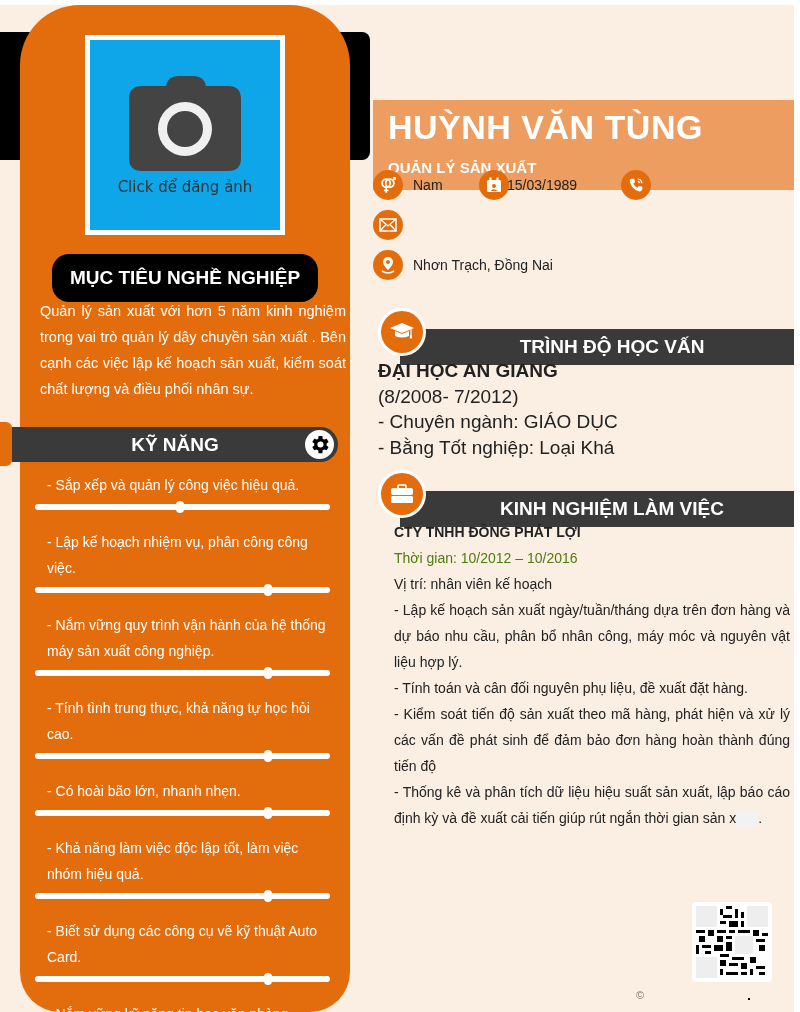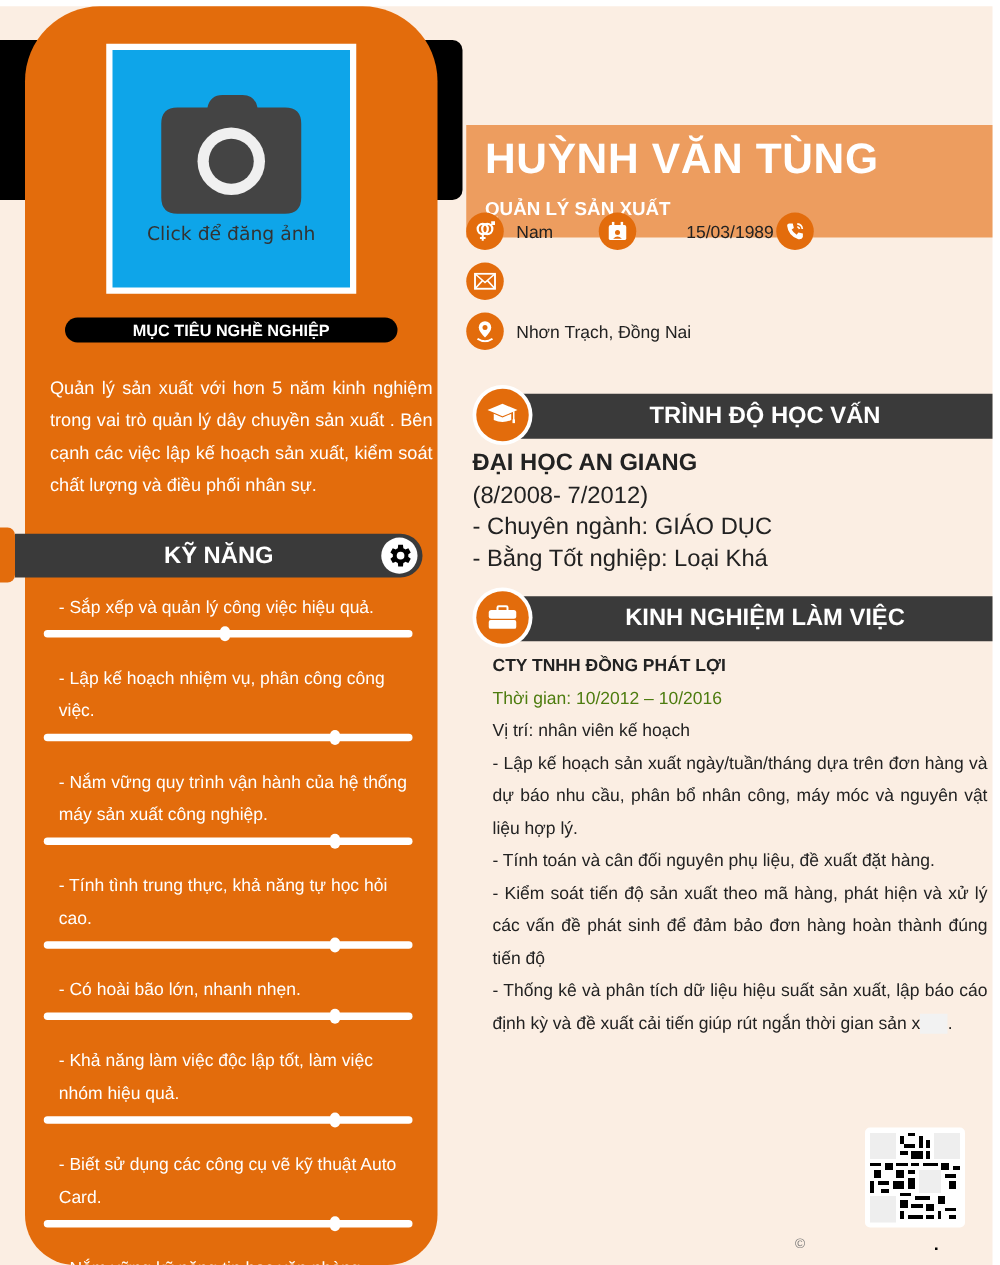--- a/index.html
+++ b/index.html
@@ -9,42 +9,42 @@
 
   .black-bar-left { position: absolute; left: 0; top: 32px; width: 30px; height: 128px; background: #000; }
   .black-bar-right { position: absolute; left: 340px; top: 32px; width: 30px; height: 128px; background: #000; border-radius: 0 8px 8px 0; }
 
   .sidebar { position: absolute; left: 20px; top: 5px; width: 330px; height: 1007px; background: #e36c0c; border-radius: 60px 60px 0 40px; border-bottom-right-radius: 40px; }
 
   .photo { position: absolute; left: 85px; top: 35px; width: 200px; height: 200px; background: #fff; padding: 5px; }
   .photo-inner { width: 100%; height: 100%; background: #0ea5e9; display: flex; flex-direction: column; align-items: center; justify-content: center; }
   .photo-label { font-family: "DejaVu Sans", sans-serif; font-size: 15px; color: #333; margin-top: 6px; }
 
-  .objective-title { position: absolute; left: 52px; top: 254px; width: 266px; height: 20px; background: #000; border-radius: 17px; color: #fff; font-weight: bold; font-size: 13px; display: flex; align-items: center; justify-content: center; }
+  .objective-title { position: absolute; left: 52px; top: 254px; width: 266px; height: 48px; background: #000; border-radius: 17px; color: #fff; font-weight: bold; font-size: 19px; display: flex; align-items: center; justify-content: center; }
   .objective-text { position: absolute; left: 40px; top: 298px; width: 306px; color: #fff; font-size: 14.5px; line-height: 26px; text-align: justify; }
 
   .skills-tab-left { position: absolute; left: 0; top: 422px; width: 12px; height: 44px; background: #e36c0c; border-radius: 0 6px 6px 0; }
   .skills-title { position: absolute; left: 12px; top: 427px; width: 326px; height: 35px; background: #3a3a3a; border-radius: 0 18px 18px 0; color: #fff; font-weight: bold; font-size: 19px; display: flex; align-items: center; justify-content: center; }
   .gear-circle { position: absolute; right: 4px; top: 3px; width: 29px; height: 29px; border-radius: 50%; background: #fff; display: flex; align-items: center; justify-content: center; }
 
   .skills { position: absolute; left: 35px; top: 472px; width: 295px; }
   .skill { margin-bottom: 0; }
   .skill-label { color: #fff; font-size: 14px; line-height: 26px; margin-left: 12px; }
   .skill-bar { position: relative; height: 6px; background: #fff; border-radius: 3px; margin-top: 6px; margin-bottom: 19px; }
   .skill-thumb { position: absolute; top: -3px; width: 8px; height: 12px; background: #fff; border-radius: 4px; margin-left: -4px; }
 
   .header-band { position: absolute; left: 373px; top: 52px; width: 421px; height: 90px; background: #ed9d5f; margin-top: 48px; }
   .name { position: absolute; left: 15px; top: 8px; color: #fff; font-weight: bold; font-size: 34px; letter-spacing: 0.5px; }
   .job-title { position: absolute; left: 15px; top: 59px; color: #fff; font-weight: bold; font-size: 15px; }
 
   .contact-icon { position: absolute; width: 30px; height: 30px; border-radius: 50%; background: #e36c0c; display: flex; align-items: center; justify-content: center; }
   .contact-text { position: absolute; font-size: 14px; color: #222; }
 
   .section-head { position: absolute; left: 378px; width: 416px; height: 38px; }
-  .section-bar { position: absolute; left: 22px; top: 4px; width: 394px; height: 36px; background: #3a3a3a; color: #fff; font-weight: bold; font-size: 19px; display: flex; align-items: center; justify-content: center; padding-left: 30px; }
+  .section-bar { position: absolute; left: 22px; top: 18px; width: 394px; height: 36px; background: #3a3a3a; color: #fff; font-weight: bold; font-size: 19px; display: flex; align-items: center; justify-content: center; padding-left: 30px; }
   .section-icon { position: absolute; left: 0; top: -3px; width: 48px; height: 48px; border-radius: 50%; background: #fff; display: flex; align-items: center; justify-content: center; }
   .section-icon-inner { width: 42px; height: 42px; border-radius: 50%; background: #e36c0c; display: flex; align-items: center; justify-content: center; }
 
   .edu { position: absolute; left: 378px; top: 358px; width: 400px; font-size: 19px; color: #222; line-height: 25.5px; }
   .bold { font-weight: bold; }
   .work { position: absolute; left: 394px; top: 519px; width: 396px; font-size: 14px; color: #222; line-height: 26px; }
   .work .period { color: #4d7c0f; }
   .justify { text-align: justify; }
   .redact { display: inline-block; width: 22px; height: 16px; background: #f2f2f2; vertical-align: middle; }
 
@@ -154,21 +154,21 @@
 
 <div class="contact-icon" style="left:479px;top:170px;">
   <svg width="16" height="16" viewBox="0 0 16 16">
       <rect x="1" y="3" width="14" height="12" rx="1.5" fill="#fff"></rect>
       <rect x="3.5" y="0.5" width="2" height="4" fill="#fff"></rect>
       <rect x="10.5" y="0.5" width="2" height="4" fill="#fff"></rect>
       <circle cx="8" cy="9" r="2" fill="#e36c0c"></circle>
       <path d="M4.5 14 Q8 10.5 11.5 14Z" fill="#e36c0c"></path>
     </svg>
 </div>
-<div class="contact-text" style="left:549px;top:177px;">15/03/1989</div>
+<div class="contact-text" style="left:507px;top:177px;">15/03/1989</div>
 
 <div class="contact-icon" style="left:621px;top:170px;">
   <svg width="18" height="18" viewBox="0 0 20 20">
       <path d="M5 3 L8 3 L9 7 L7 8.5 Q8.5 11.5 11.5 13 L13 11 L17 12 L17 15 Q16 17.5 13 17 Q4 14 3 5 Q3 3 5 3Z" fill="#fff"></path>
       <path d="M12 3.5 A5 5 0 0 1 16.5 8" stroke="#fff" stroke-width="1.5" fill="none"></path>
       <path d="M12 6 A2.5 2.5 0 0 1 14 8" stroke="#fff" stroke-width="1.5" fill="none"></path>
     </svg>
 </div>
 <div class="contact-text" style="left:661px;top:177px;"></div>
 

